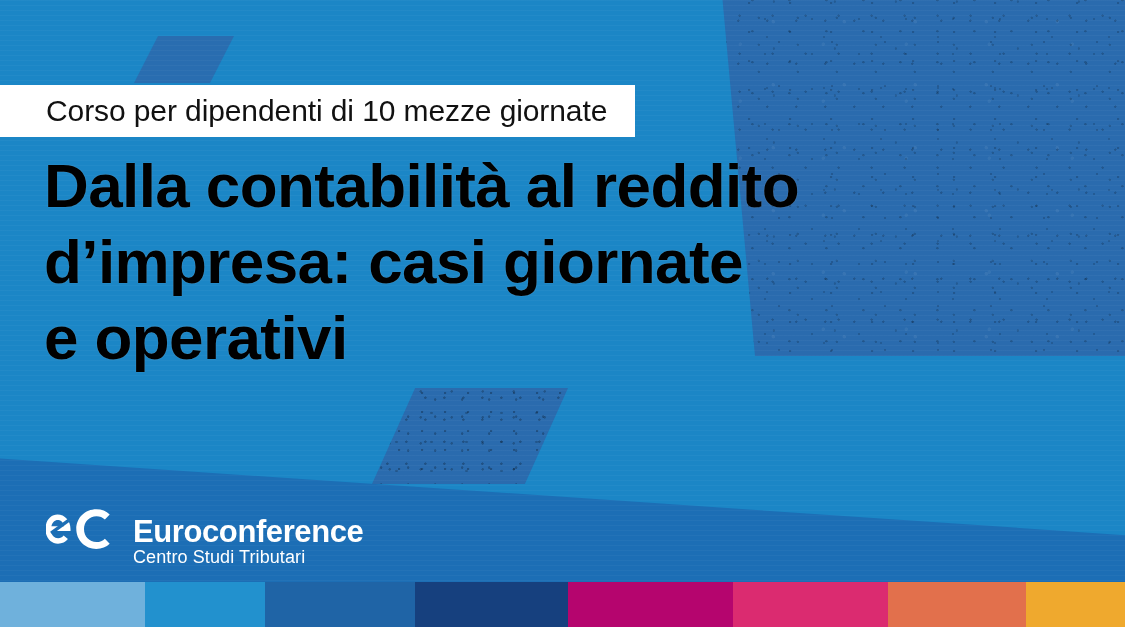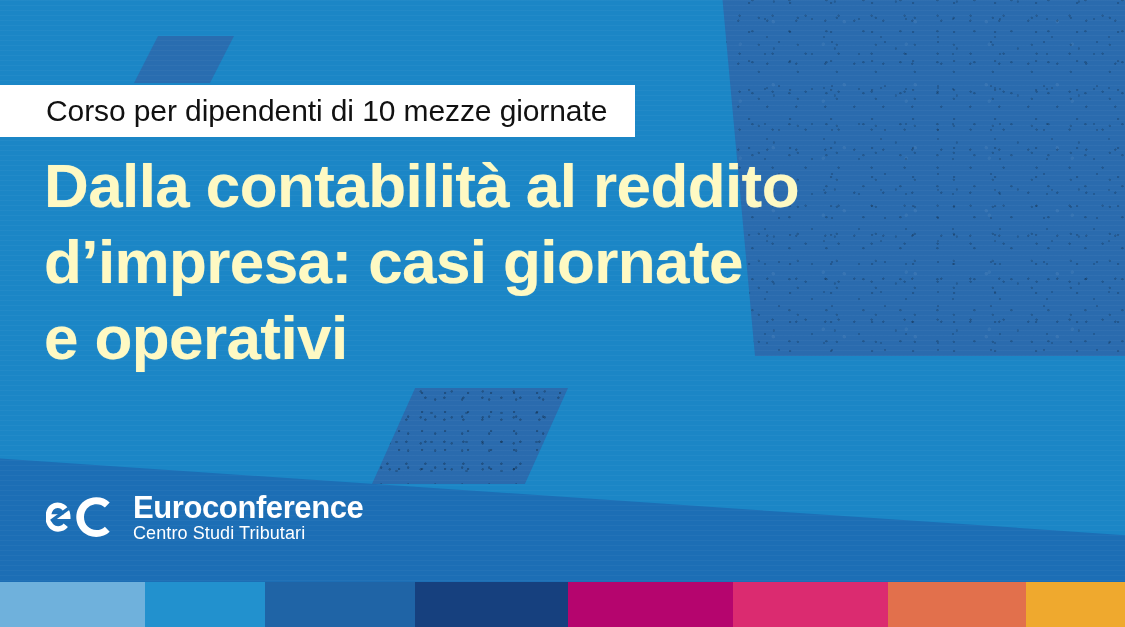--- a/index.html
+++ b/index.html
@@ -127,40 +127,40 @@
     font-size:30px;
     line-height:1;
     letter-spacing:-0.1px;
     white-space:nowrap;
   }
 
   .title {
     position:absolute;
     left:44px; top:148px;
     z-index:5;
-    color:#fef9c3;
+    color:#000000;
     font-weight:bold;
     font-size:62px;
     line-height:76px;
     letter-spacing:-0.6px;
     text-shadow:0 0 1px rgba(255,255,255,.35);
   }
   .title-line { display:block; white-space:nowrap; }
 
   
   .logo {
     position:absolute;
     left:46px; top:492px;
     z-index:6;
     display:flex;
     align-items:center;
     gap:13px;
   }
   .logo-mark { width:74px; height:48px; flex:0 0 auto; display:block; }
-  .logo-words { display:flex; flex-direction:column; justify-content:center; }
+  .logo-words { display:flex; flex-direction:column; justify-content:center;margin-top:24px; }
   .logo-name {
     color:#ffffff;
     font-weight:bold;
     font-size:31px;
     line-height:32px;
     letter-spacing:-0.4px;
     white-space:nowrap;
   }
   .logo-tag {
     color:#ffffff;

